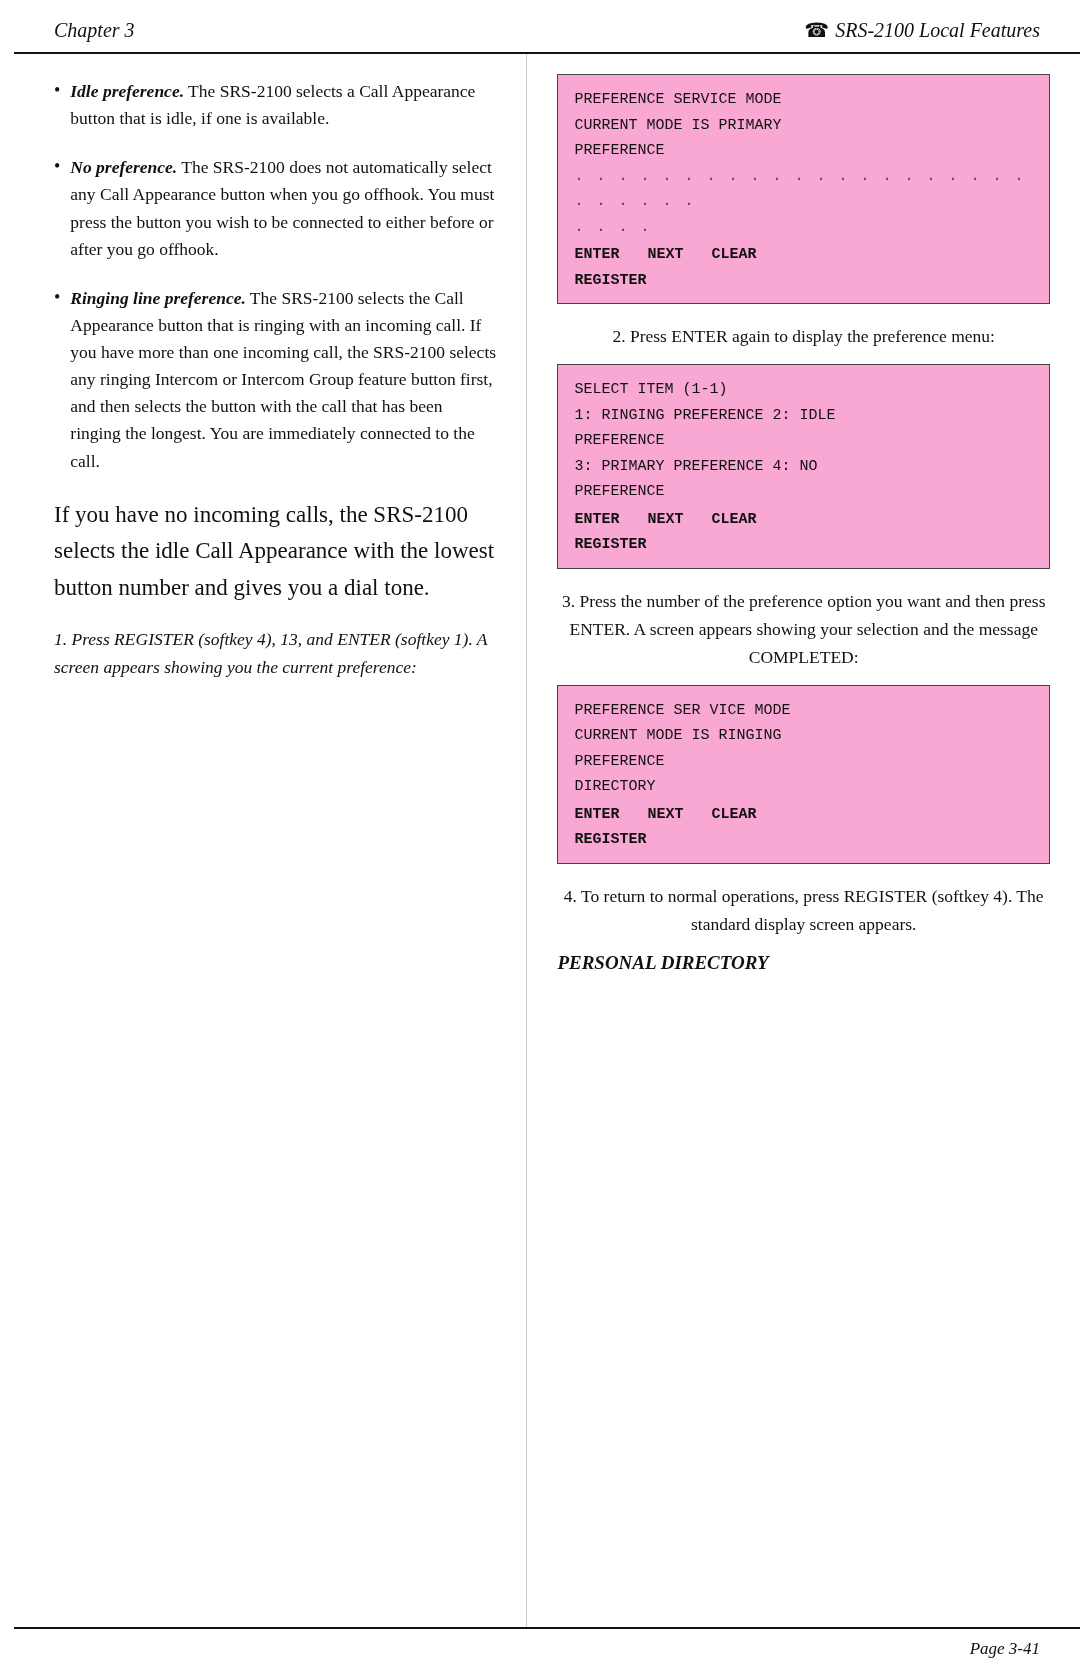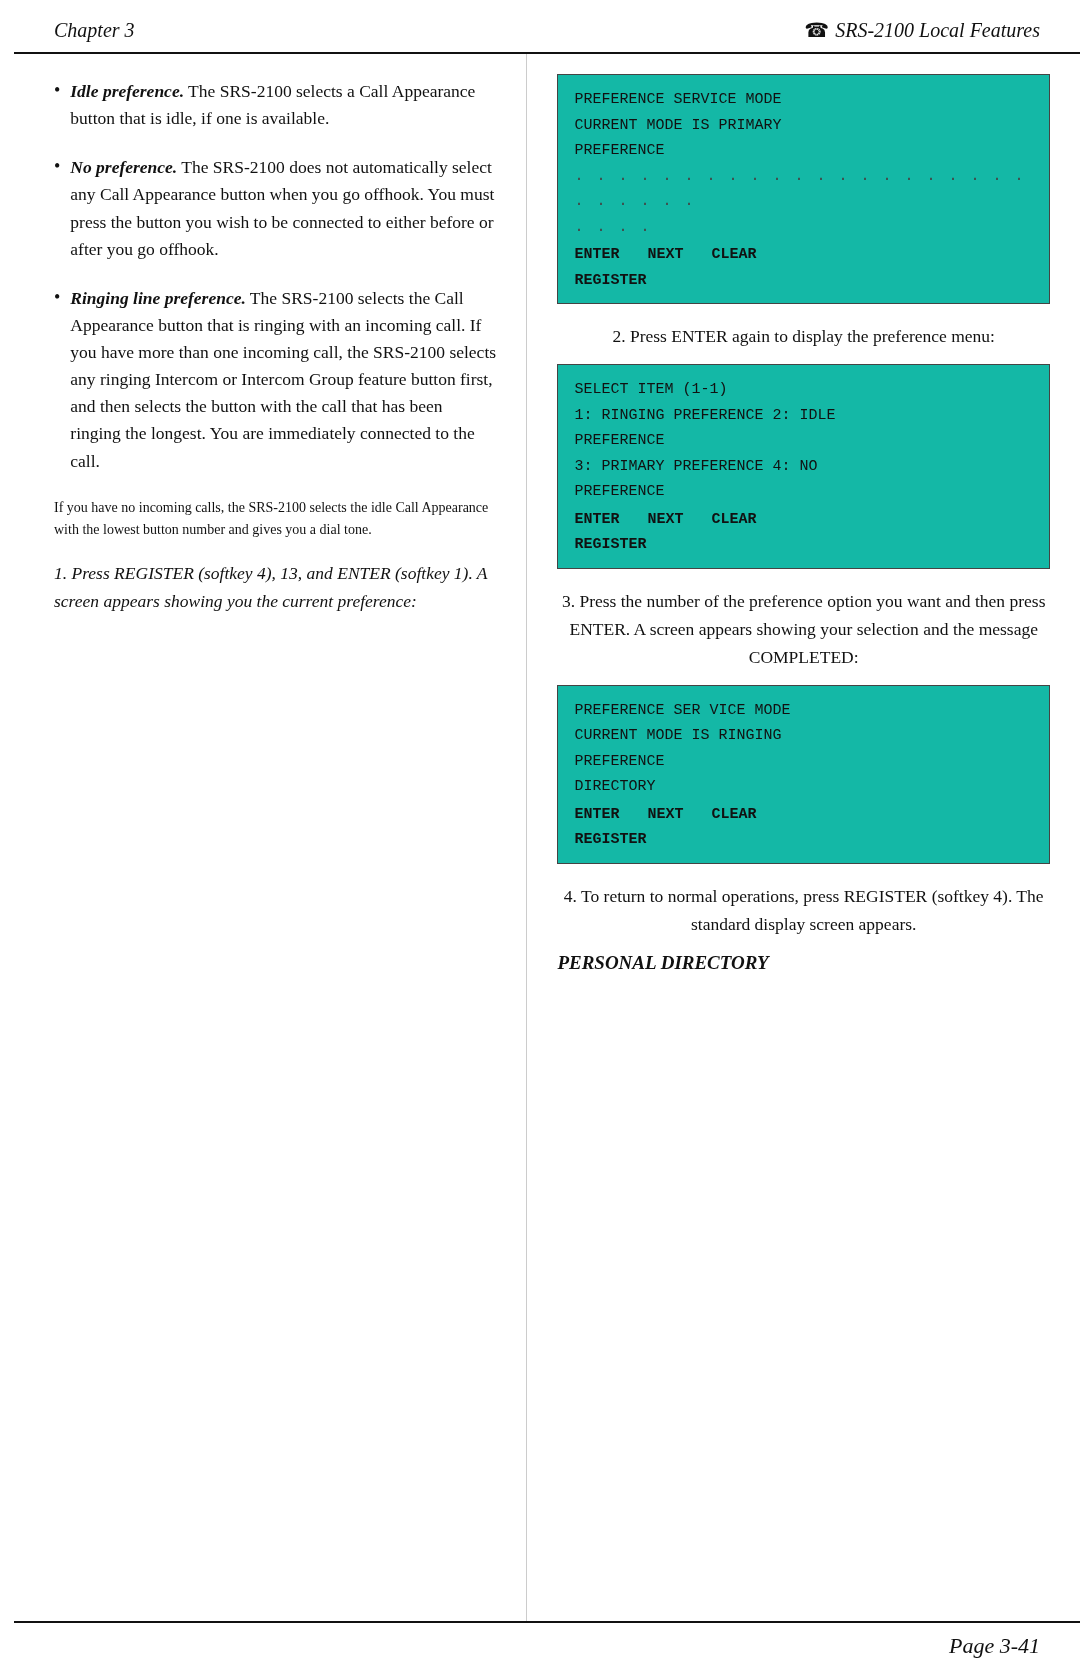--- a/index.html
+++ b/index.html
@@ -82,41 +82,41 @@
       font-size: 17.5px;
       line-height: 1.55;
     }
 
     .bullet-text em {
       font-style: italic;
       font-weight: bold;
     }
 
     .plain-text {
-      font-size: 14px;
+      font-size: 23px;
       line-height: 1.6;
       margin-bottom: 18px;
     }
 
     .step-text {
       font-size: 17.5px;
       line-height: 1.6;
       margin-bottom: 0;
       font-style: italic;
     }
 
     
     .display-box {
       border: 1.5px solid #444;
       padding: 12px 16px 10px 16px;
       margin-bottom: 18px;
       font-family: 'Courier New', Courier, monospace;
       font-size: 15px;
       line-height: 1.7;
-      background: #14b8a6;
+      background: #f9a8d4;
     }
 
     .display-box .db-line {
       display: block;
     }
 
     .display-box .db-dots-long {
       letter-spacing: 2px;
       display: block;
       color: #444;
@@ -166,21 +166,21 @@
     
     .footer {
       border-top: 2px solid #111;
       display: flex;
       justify-content: flex-end;
       padding: 10px 40px;
     }
 
     .footer-page {
       font-style: italic;
-      font-size: 22px;
+      font-size: 17px;
     }
   </style>
 </head>
 <body>
 
 <div class="page-wrapper">
 
   <div class="header">
     <span class="header-left">Chapter 3</span>
     <span class="header-right">

